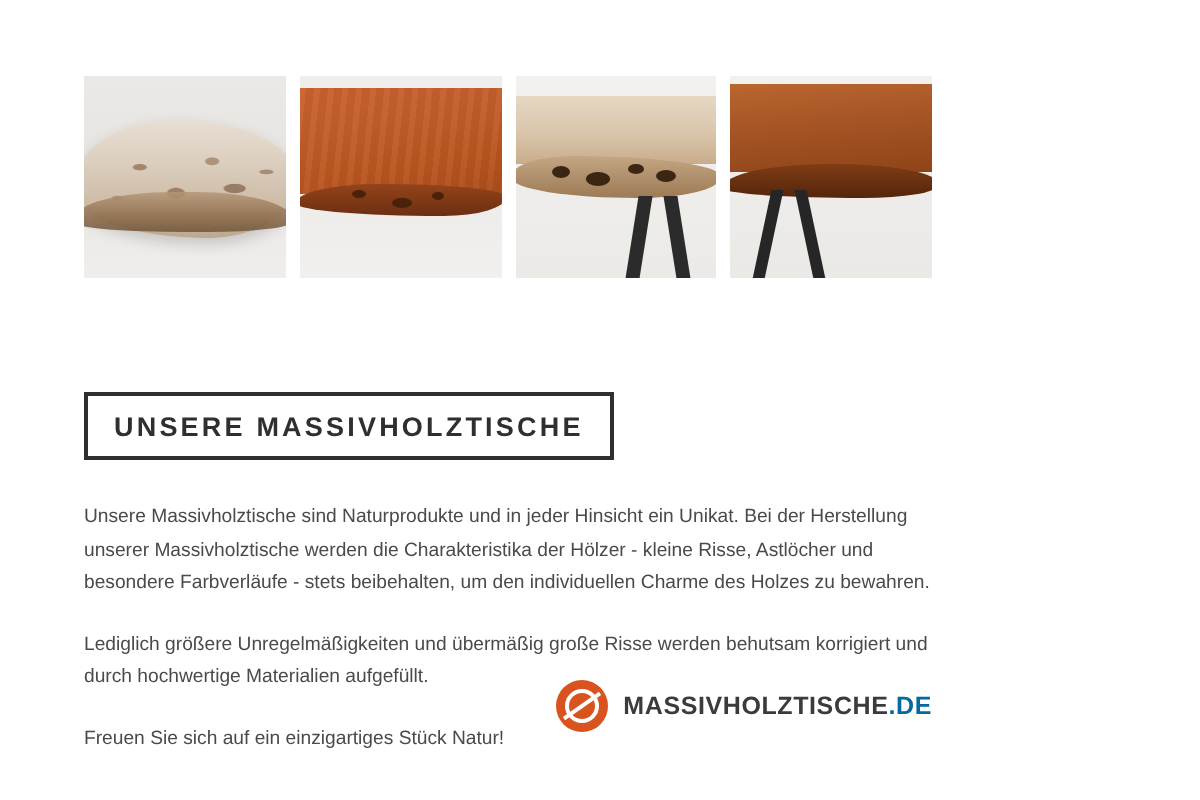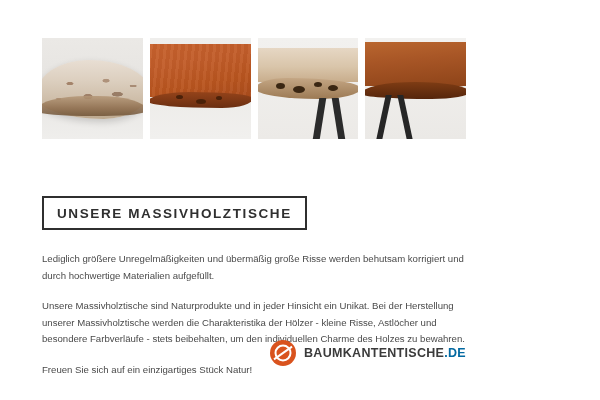--- a/index.html
+++ b/index.html
@@ -275,26 +275,26 @@
 
   </div>
 
   <div class="headline-wrap">
     <div class="headline-box">
       <h1>UNSERE MASSIVHOLZTISCHE</h1>
     </div>
   </div>
 
   <div class="copy">
+    <p>Unsere Massivholztische sind Naturprodukte und in jeder Hinsicht ein Unikat. Bei der Herstellung unserer Massivholztische werden die Charakteristika der Hölzer - kleine Risse, Astlöcher und besondere Farbverläufe - stets beibehalten, um den individuellen Charme des Holzes zu bewahren.</p>
     <p>Lediglich größere Unregelmäßigkeiten und übermäßig große Risse werden behutsam korrigiert und durch hochwertige Materialien aufgefüllt.</p>
-    <p>Unsere Massivholztische sind Naturprodukte und in jeder Hinsicht ein Unikat. Bei der Herstellung unserer Massivholztische werden die Charakteristika der Hölzer - kleine Risse, Astlöcher und besondere Farbverläufe - stets beibehalten, um den individuellen Charme des Holzes zu bewahren.</p>
     <p>Freuen Sie sich auf ein einzigartiges Stück Natur!</p>
   </div>
 
   <div class="footer">
     <div class="logo-mark">
       <div class="ring"></div>
       <div class="bar"></div>
     </div>
-    <div class="logo-text"><span>BAUMKANTENTISCHE</span><span class="tld">.DE</span></div>
+    <div class="logo-text"><span>MASSIVHOLZTISCHE</span><span class="tld">.DE</span></div>
   </div>
 
 </div>
 
 </body></html>

